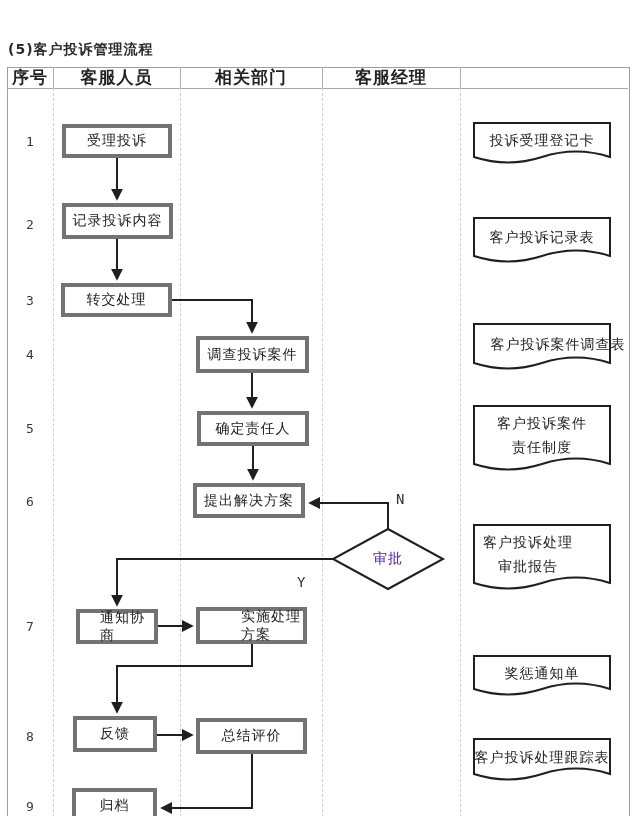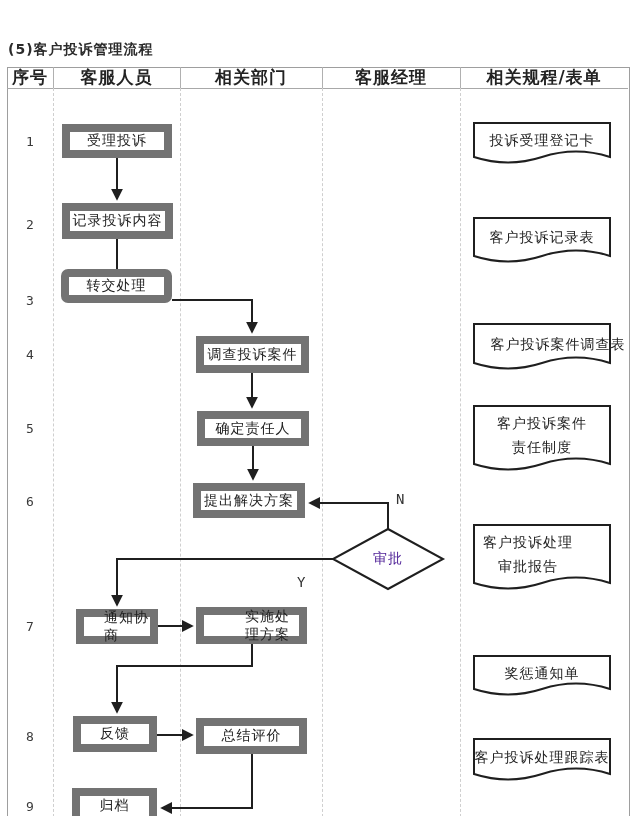--- a/index.html
+++ b/index.html
@@ -8,21 +8,21 @@
   .abs{position:absolute;}
   .title{font-size:14px;font-weight:bold;color:#2b2b2b;letter-spacing:1px;}
   .outline{border:1px solid #9e9e9e;}
   .hline{border-top:1px solid #a8a8a8;}
   .vsep-head{border-left:1px solid #b0b0b0;}
   .vsep-body{border-left:1px dashed #cfcfcf;}
   .hdr{display:flex;align-items:center;justify-content:center;
        font-size:17px;font-weight:bold;color:#222;letter-spacing:1px;}
   .num{font-family:"DejaVu Sans Mono","Liberation Mono",monospace;
        font-size:13px;color:#3a3a3a;display:flex;align-items:center;justify-content:center;}
-  .box{border:8px solid #737373;background:#fff;display:flex;align-items:center;
+  .box{border:4px solid #737373;background:#fff;display:flex;align-items:center;
        justify-content:center;font-size:14px;color:#222;letter-spacing:1px;box-sizing:border-box;}
   .dlabel{font-size:14px;color:#4c1d95;letter-spacing:1px;display:flex;align-items:center;justify-content:center;}
   .yn{font-family:"DejaVu Sans Mono","Liberation Mono",monospace;font-size:14px;color:#333;}
   .formtext{display:flex;flex-direction:column;align-items:center;justify-content:center;
             font-size:14px;color:#222;line-height:24px;letter-spacing:1px;text-align:center;}
   svg{position:absolute;left:0;top:0;}
   .flowline{fill:none;stroke:#1f1f1f;stroke-width:2;}
   .shape{fill:#ffffff;stroke:#1f1f1f;stroke-width:2;}
 </style>
 </head>
@@ -41,21 +41,20 @@
   <div class="abs vsep-head" style="left:460px;top:31px;height:21px;"></div>
   <div class="abs vsep-body" style="left:53px;top:52px;height:749px;"></div>
   <div class="abs vsep-body" style="left:180px;top:52px;height:749px;"></div>
   <div class="abs vsep-body" style="left:322px;top:52px;height:749px;"></div>
   <div class="abs vsep-body" style="left:460px;top:52px;height:749px;"></div>
 
   <div class="abs hdr" style="left:7px;top:31px;width:46px;height:21px;">序号</div>
   <div class="abs hdr" style="left:53px;top:31px;width:127px;height:21px;">客服人员</div>
   <div class="abs hdr" style="left:180px;top:31px;width:142px;height:21px;">相关部门</div>
   <div class="abs hdr" style="left:322px;top:31px;width:138px;height:21px;">客服经理</div>
-  <div class="abs hdr" style="left:460px;top:31px;width:168px;height:21px;">相关规程/表单</div>
 
   <div class="abs num" style="left:12px;top:96px;width:36px;height:18px;">1</div>
   <div class="abs num" style="left:12px;top:179px;width:36px;height:18px;">2</div>
   <div class="abs num" style="left:12px;top:255px;width:36px;height:18px;">3</div>
   <div class="abs num" style="left:12px;top:309px;width:36px;height:18px;">4</div>
   <div class="abs num" style="left:12px;top:383px;width:36px;height:18px;">5</div>
   <div class="abs num" style="left:12px;top:456px;width:36px;height:18px;">6</div>
   <div class="abs num" style="left:12px;top:581px;width:36px;height:18px;">7</div>
   <div class="abs num" style="left:12px;top:691px;width:36px;height:18px;">8</div>
   <div class="abs num" style="left:12px;top:761px;width:36px;height:18px;">9</div>
@@ -85,21 +84,21 @@
     <path class="shape" d="M474,182 H610 V220 Q576,209 542,220 T474,220 Z"></path>
     <path class="shape" d="M474,288 H610 V327 Q576,316 542,327 T474,327 Z"></path>
     <path class="shape" d="M474,370 H610 V428 Q576,417 542,428 T474,428 Z"></path>
     <path class="shape" d="M474,489 H610 V547 Q576,536 542,547 T474,547 Z"></path>
     <path class="shape" d="M474,620 H610 V653 Q576,642 542,653 T474,653 Z"></path>
     <path class="shape" d="M474,703 H610 V738 Q576,727 542,738 T474,738 Z"></path>
   </svg>
 
   <div class="abs box" style="left:62px;top:88px;width:110px;height:34px;">受理投诉</div>
   <div class="abs box" style="left:62px;top:167px;width:111px;height:36px;">记录投诉内容</div>
-  <div class="abs box" style="left:61px;top:233px;width:111px;height:34px;border-radius:7px;">转交处理</div>
+  <div class="abs box" style="left:61px;top:247px;width:111px;height:34px;">转交处理</div>
   <div class="abs box" style="left:197px;top:375px;width:112px;height:35px;">确定责任人</div>
   <div class="abs box" style="left:196px;top:300px;width:113px;height:37px;">调查投诉案件</div>
   <div class="abs box" style="left:193px;top:447px;width:112px;height:35px;">提出解决方案</div>
   <div class="abs box" style="left:76px;top:573px;width:82px;height:35px;padding-left:20px;">通知协商</div>
   <div class="abs box" style="left:196px;top:571px;width:111px;height:37px;padding-left:41px;">实施处理方案</div>
   <div class="abs box" style="left:73px;top:680px;width:84px;height:36px;">反馈</div>
   <div class="abs box" style="left:196px;top:682px;width:111px;height:36px;">总结评价</div>
   <div class="abs box" style="left:72px;top:752px;width:85px;height:36px;">归档</div>
 
   <div class="abs dlabel" style="left:348px;top:512px;width:80px;height:22px;">审批</div>

